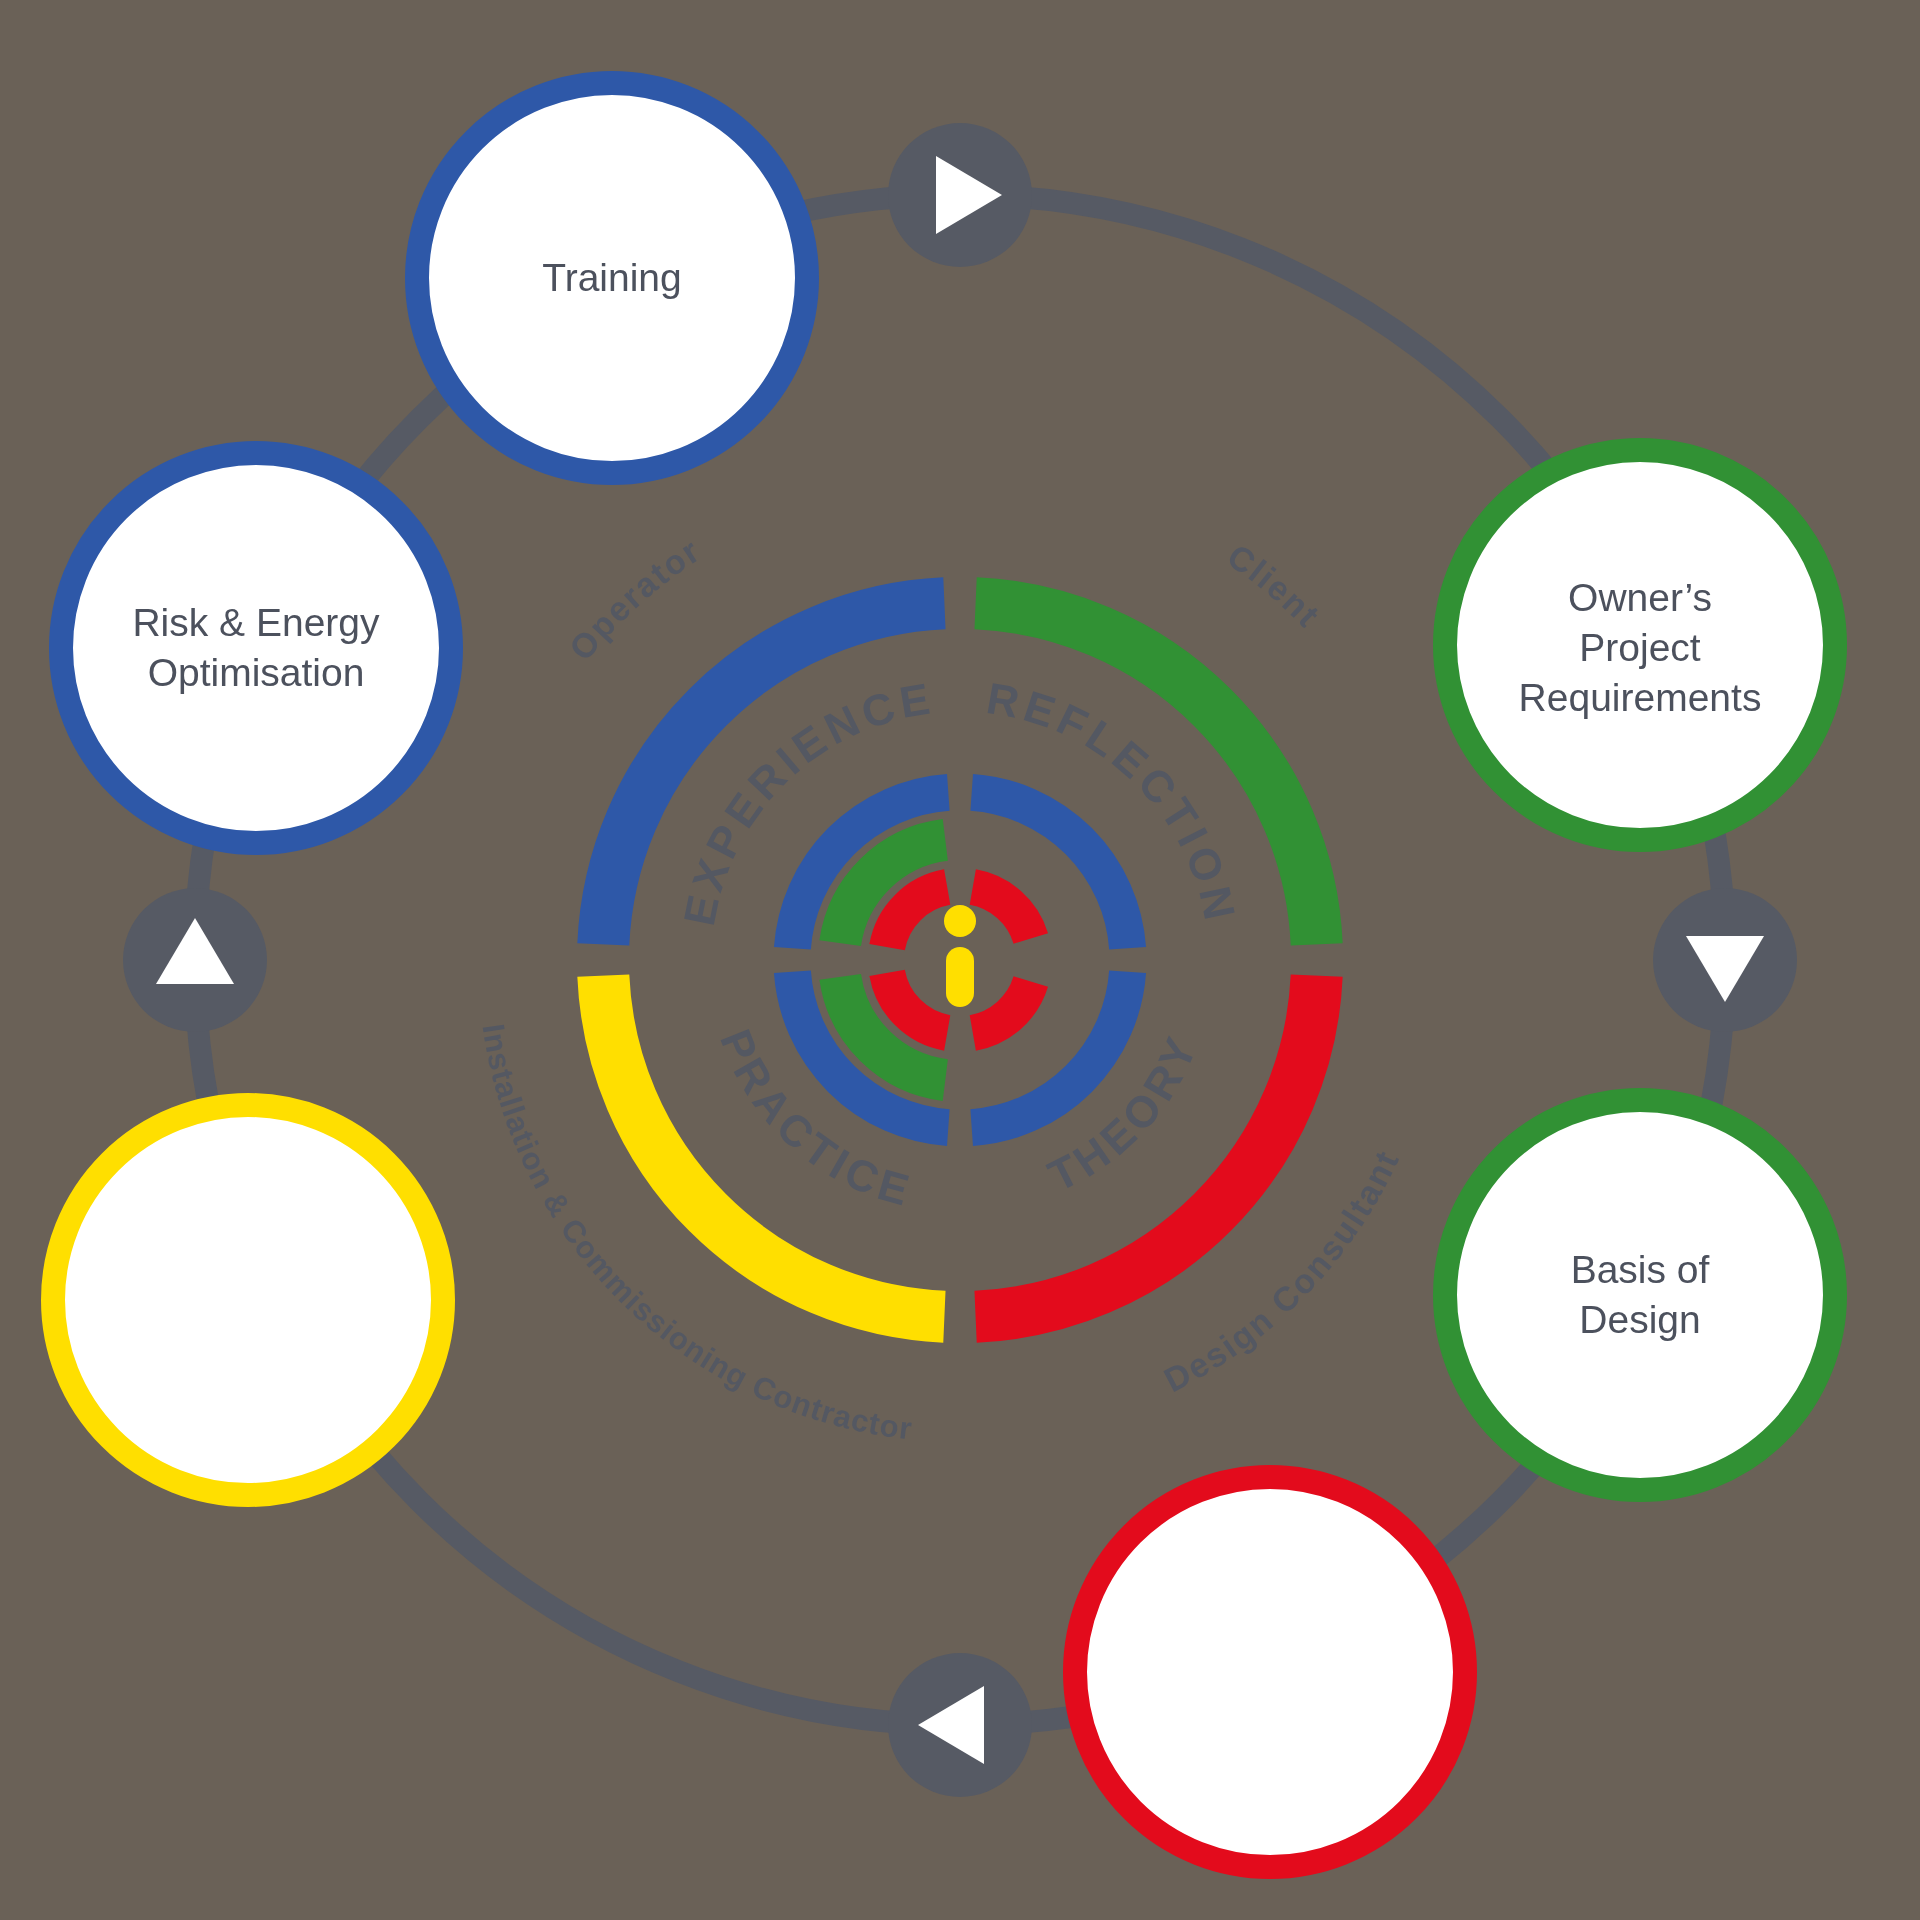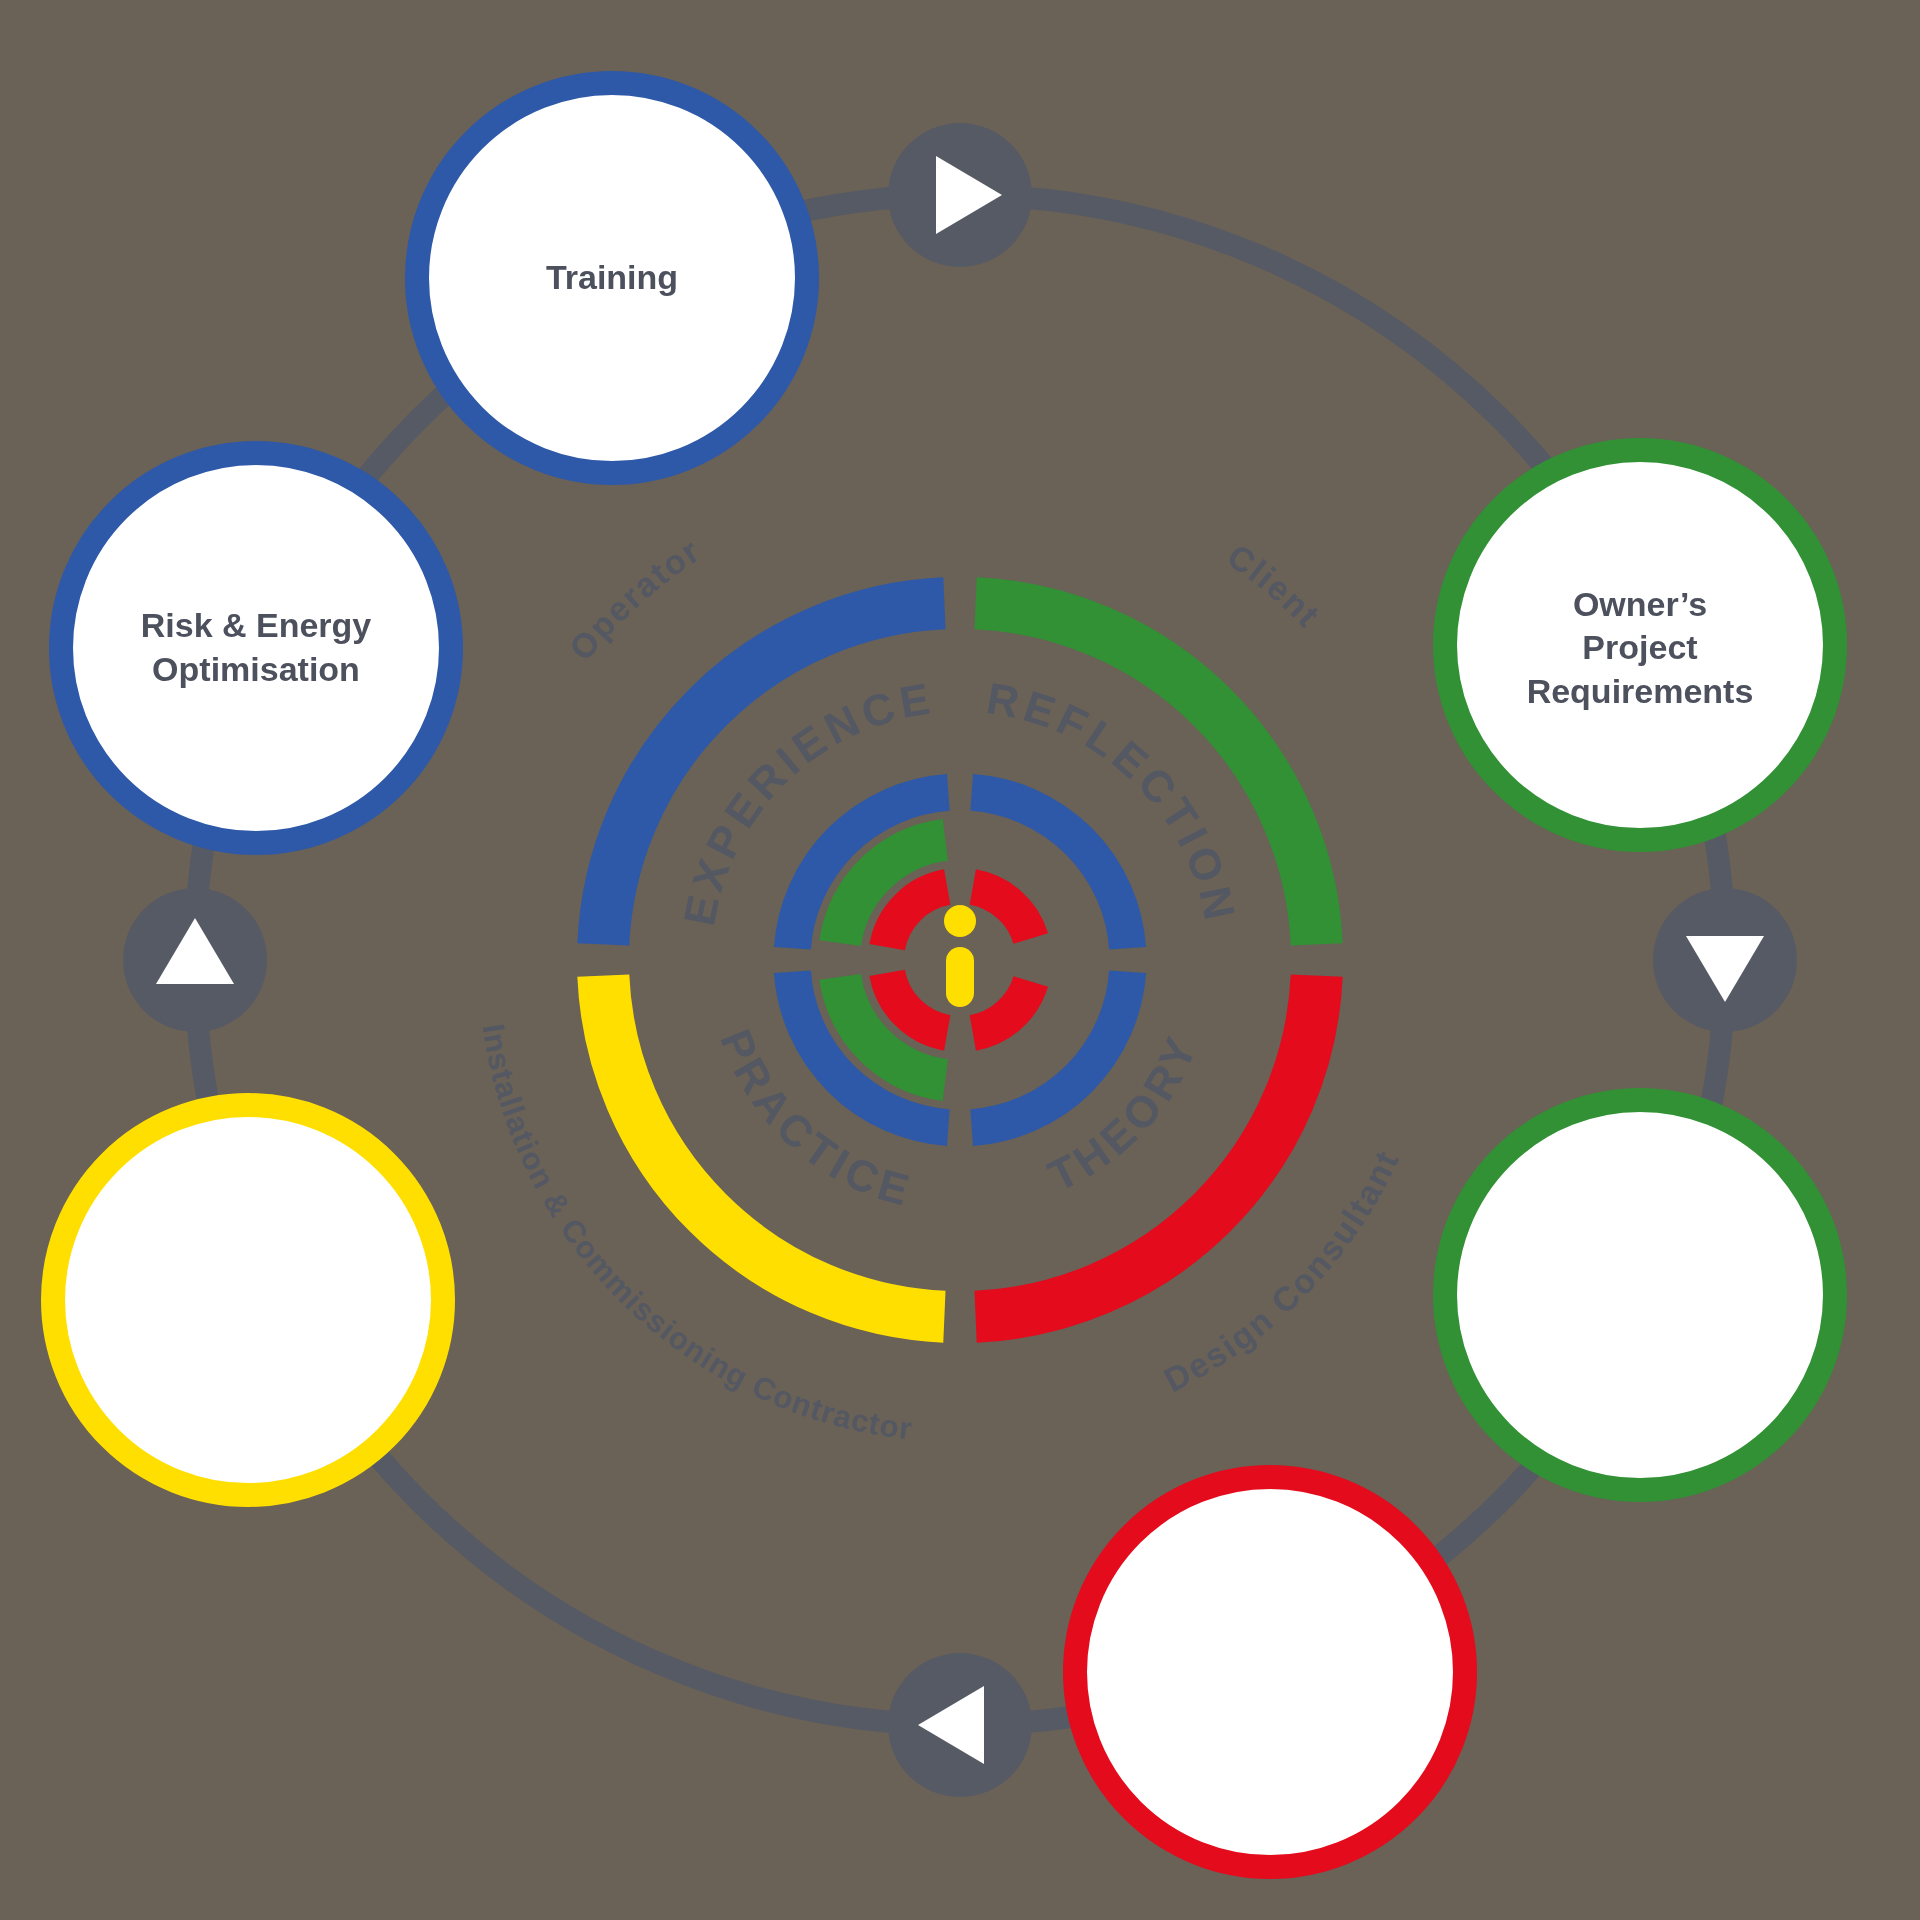--- a/index.html
+++ b/index.html
@@ -34,21 +34,21 @@
   .node-circle{ fill:#ffffff; stroke-width:24px; }
   .c-blue{ stroke:var(--blue,#2e58a8); }
   .c-green{ stroke:var(--green,#319134); }
   .c-red{ stroke:var(--red,#e30b1c); }
   .c-yellow{ stroke:var(--yellow,#ffdf00); }
 
   .node-label{
     position:absolute; width:340px; height:260px;
     display:flex; align-items:center; justify-content:center;
     text-align:center; white-space:pre-line;
-    font-size:34px; font-weight:700; line-height:1.28;
+    font-size:39px; font-weight:400; line-height:1.28;
     color:var(--textdark,#4c515d);
     pointer-events:none;
   }
 </style>
 </head>
 <body>
 
 <div id="stage">
 
   <svg width="1920" height="1920" viewBox="0 0 1920 1920">
@@ -133,15 +133,17 @@
     <circle class="node-circle c-red" cx="1270" cy="1672" r="195"></circle>
     <circle class="node-circle c-yellow" cx="248" cy="1300" r="195"></circle>
     <circle class="node-circle c-blue" cx="256" cy="648" r="195"></circle>
   </svg>
 
   
   <div class="node-label" style="left:442px;  top:148px;">Training</div>
   <div class="node-label" style="left:1470px; top:518px;">Owner’s
 Project
 Requirements</div>
+  <div class="node-label" style="left:1470px; top:1165px;">Basis of
+Design</div>
   <div class="node-label" style="left:86px;   top:518px;">Risk &amp; Energy
 Optimisation</div>
 </div>
 
 </body></html>

